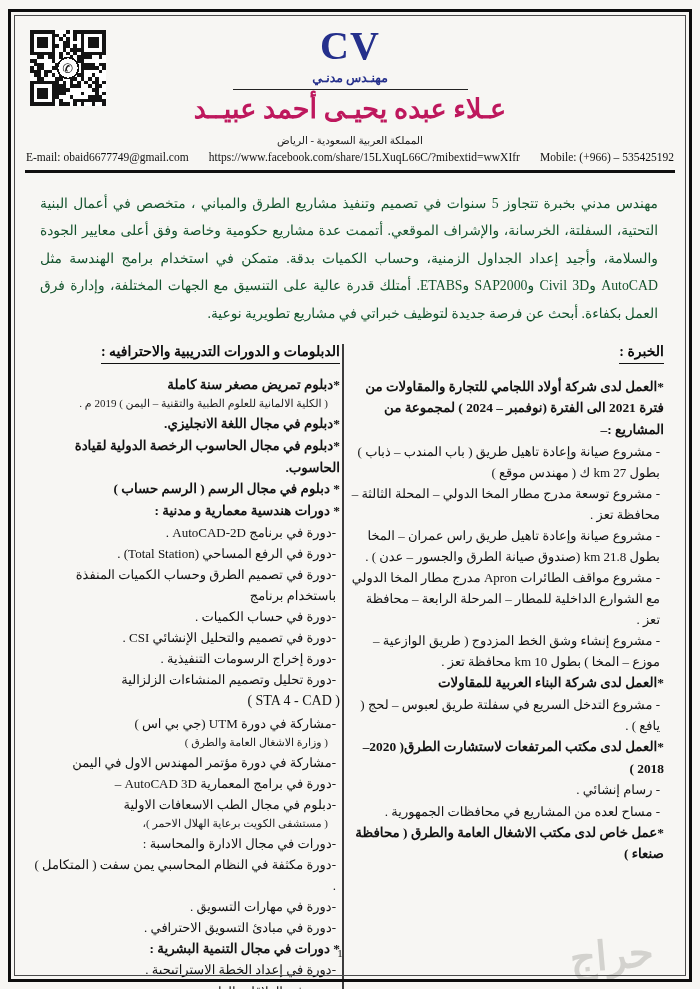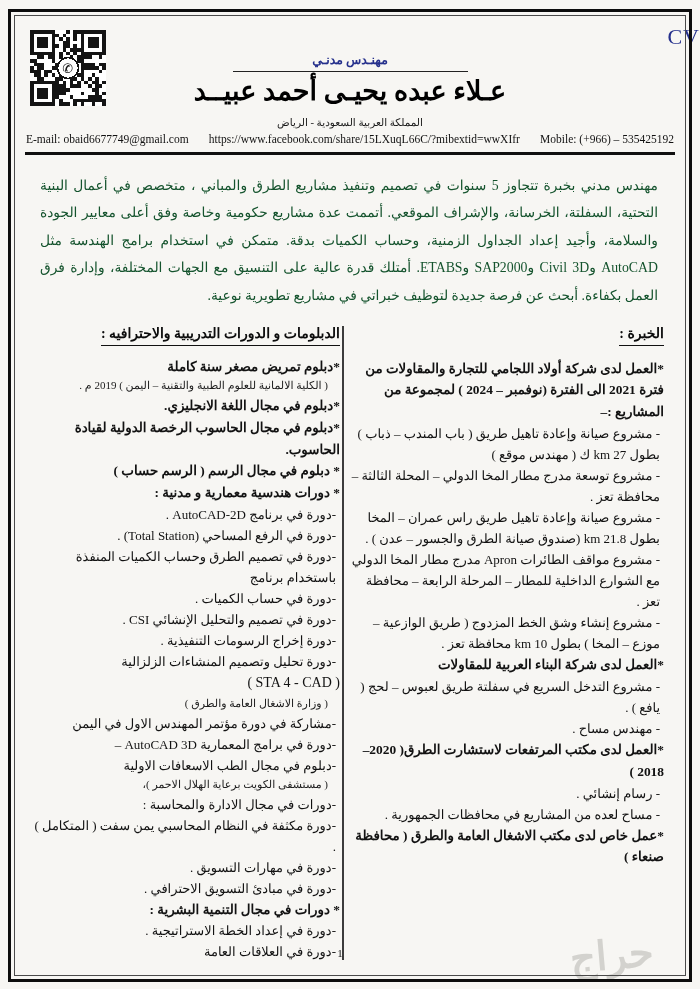--- a/index.html
+++ b/index.html
@@ -20,24 +20,24 @@
     transform:rotate(-5deg); letter-spacing:2px;
   }
 
   .content { position:absolute; inset:0; z-index:2; }
 
   
   .qr-box { position:absolute; left:30px; top:30px; width:76px; height:76px; }
   .qr-box svg { width:100%; height:100%; }
 
   .head-center { text-align:center; padding-top:26px; }
-  .cv-title { font-size:22px; font-weight:normal; color:#25308c; letter-spacing:1px; line-height:1;text-align:right; }
+  .cv-title { font-size:40px; font-weight:bold; color:#25308c; letter-spacing:1px; line-height:1; }
   .cv-subtitle { font-size:12.5px; font-weight:bold; color:#25308c; margin-top:4px; direction:rtl; }
   .subtitle-rule { width:235px; border-top:1.6px solid #222; margin:3px auto 2px; }
-  .person-name { font-size:27px; font-weight:bold; color:#000000; direction:rtl; letter-spacing:.5px; line-height:1.3; }
+  .person-name { font-size:27px; font-weight:bold; color:#be185d; direction:rtl; letter-spacing:.5px; line-height:1.3; }
   .location { font-size:10.5px; color:#1a1a1a; margin-top:7px; direction:rtl; }
 
   .contact-row {
     display:flex; justify-content:space-between; align-items:baseline;
     margin:5px 26px 0; font-size:11.5px; color:#111;
   }
   .contact-row .cell { white-space:nowrap; }
 
   .header-rule { height:2.6px; background:#101010; margin:7px 25px 0; }
 
@@ -369,20 +369,21 @@
           <div class="line bold">* دبلوم في مجال الرسم ( الرسم حساب )</div>
           <div class="line bold">* دورات هندسية معمارية و مدنية :</div>
           <div class="line item">-دورة في برنامج AutoCAD-2D .</div>
           <div class="line item">-دورة في الرفع المساحي (Total Station) .</div>
           <div class="line item">-دورة في تصميم الطرق وحساب الكميات المنفذة باستخدام برنامج</div>
           <div class="line item">-دورة في حساب الكميات .</div>
           <div class="line item">-دورة في تصميم والتحليل الإنشائي CSI .</div>
           <div class="line item">-دورة إخراج الرسومات التنفيذية .</div>
           <div class="line item">-دورة تحليل وتصميم المنشاءات الزلزالية</div>
           <div class="line latin">( STA 4 - CAD )</div>
+          <div class="line item">-مشاركة في دورة UTM (جي بي اس )</div>
           <div class="line note">( وزارة الاشغال العامة والطرق )</div>
           <div class="line item">-مشاركة في دورة مؤتمر المهندس الاول في اليمن</div>
           <div class="line item">-دورة في برامج المعمارية AutoCAD 3D –</div>
           <div class="line item">-دبلوم في مجال الطب الاسعافات الاولية</div>
           <div class="line note">( مستشفى الكويت برعاية الهلال الاحمر )،</div>
           <div class="line item">-دورات في مجال الادارة والمحاسبة :</div>
           <div class="line item">-دورة مكثفة في النظام المحاسبي يمن سفت ( المتكامل ) .</div>
           <div class="line item">-دورة في مهارات التسويق .</div>
           <div class="line item">-دورة في مبادئ التسويق الاحترافي .</div>
           <div class="line bold">* دورات في مجال التنمية البشرية :</div>
@@ -396,21 +397,20 @@
         <span class="sec-heading">الخبرة :</span>
         <div>
             <div class="line bold">*العمل لدى شركة أولاد اللجامي للتجارة والمقاولات من فترة 2021 الى الفترة (نوفمبر – 2024 ) لمجموعة من المشاريع :–</div>
             <div class="line item">- مشروع صيانة وإعادة تاهيل طريق ( باب المندب – ذباب ) بطول 27 km ك ( مهندس موقع )</div>
             <div class="line item">- مشروع توسعة مدرج مطار المخا الدولي – المحلة الثالثة –محافظة تعز .</div>
             <div class="line item">- مشروع صيانة وإعادة تاهيل طريق راس عمران – المخا بطول 21.8 km (صندوق صيانة الطرق والجسور – عدن ) .</div>
             <div class="line item">- مشروع مواقف الطائرات Apron مدرج مطار المخا الدولي مع الشوارع الداخلية للمطار – المرحلة الرابعة – محافظة تعز .</div>
             <div class="line item">- مشروع إنشاء وشق الخط المزدوج ( طريق الوازعية – موزع – المخا ) بطول km 10 محافظة تعز .</div>
             <div class="line bold">*العمل لدى شركة البناء العربية للمقاولات</div>
             <div class="line item">- مشروع التدخل السريع في سفلتة طريق لعبوس – لحج ( يافع ) .</div>
-            <div class="line item">- مهندس مساح .</div>
             <div class="line bold">*العمل لدى مكتب المرتفعات لاستشارت الطرق( 2020–2018 )</div>
             <div class="line item">- رسام إنشائي .</div>
             <div class="line item">- مساح لعده من المشاريع في محافظات الجمهورية .</div>
             <div class="line bold">*عمل خاص لدى مكتب الاشغال العامة والطرق ( محافظة صنعاء )</div>
           </div>
       </div>
     </div>
   </div>
 
   <div class="page-number">1</div>

